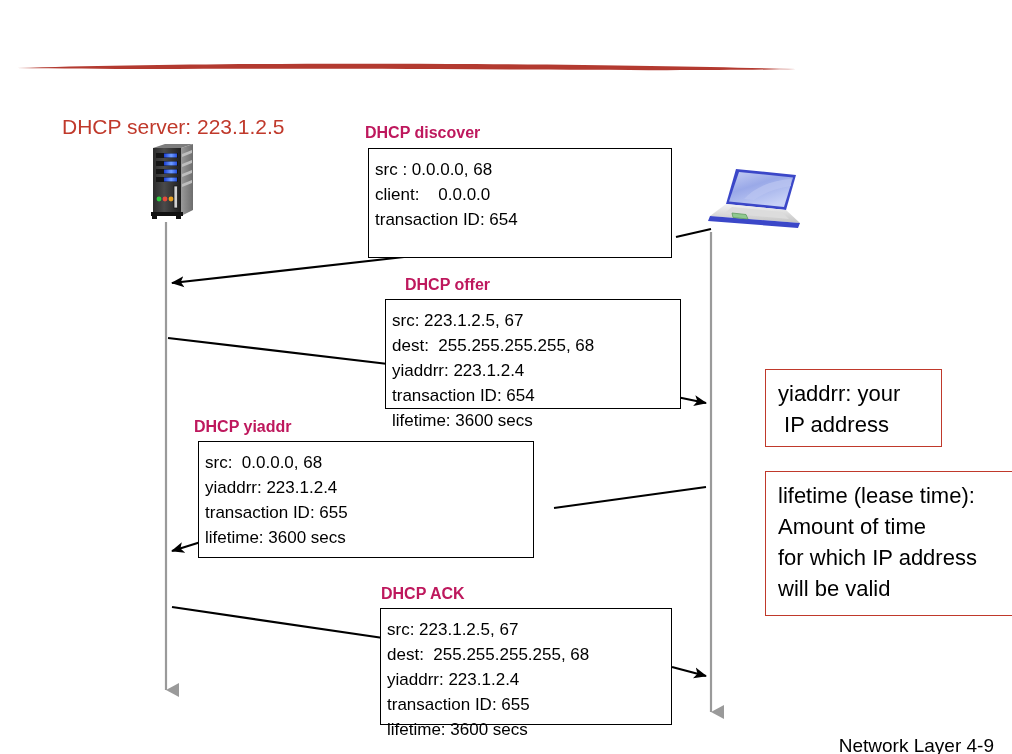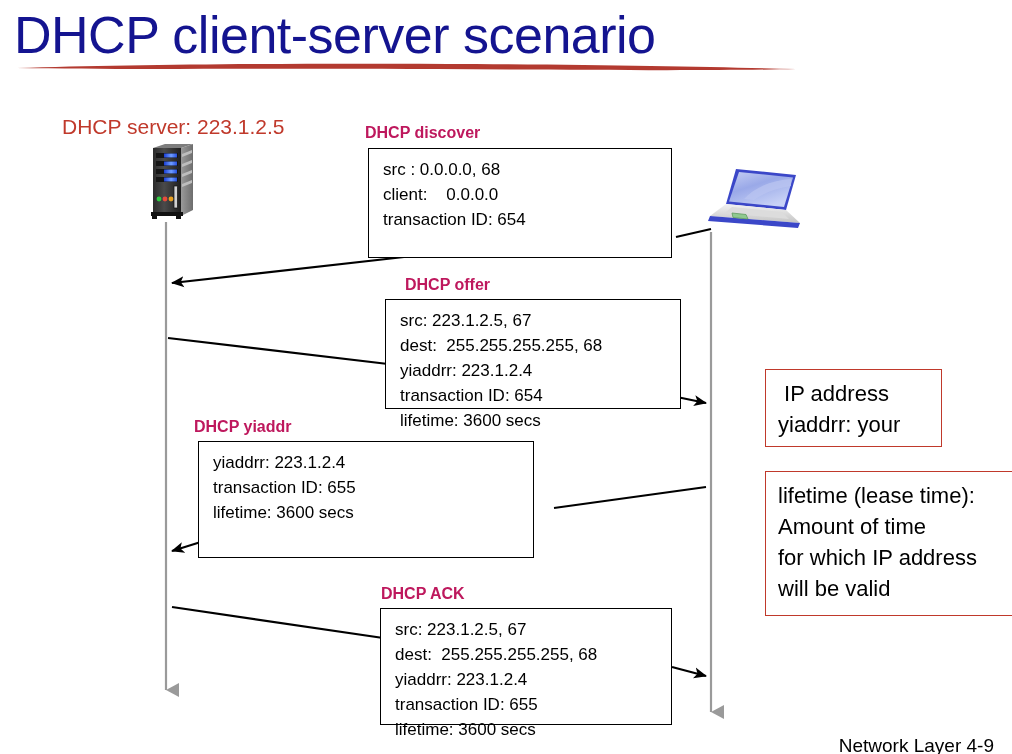--- a/index.html
+++ b/index.html
@@ -78,21 +78,21 @@
     font-size: 16px;
     font-weight: bold;
     color: #be185d;
     white-space: nowrap;
   }
   .msg-box {
     position: absolute;
     border: 1.6px solid #000;
     background: #fff;
     box-sizing: border-box;
-    padding: 8px 0 8px 14px;
+    padding: 8px 0 8px 6px;
   }
   .msg-box .line {
     font-size: 17px;
     line-height: 25px;
     color: #000;
     white-space: pre;
   }
 
   
   .note-box {
@@ -128,21 +128,20 @@
     font-size: 19px;
     color: #000;
     white-space: nowrap;
   }
 </style>
 </head>
 <body>
 
 <div id="slide">
 
-  <div id="slide-title">DHCP client-server scenario</div>
   <svg id="title-underline" viewBox="0 0 782 9" preserveAspectRatio="none">
     <path d="M1,6 C120,2 300,1 460,2 C600,3 700,5 780,7 C700,9 560,8 420,7 C260,6 110,8 1,6 Z" fill="#b33a30"></path>
   </svg>
 
   <div class="red-label" id="server-label">DHCP server: 223.1.2.5</div>
 
   <svg id="server-icon" viewBox="0 0 52 80">
     <defs>
       <linearGradient id="towerFace" x1="0" y1="0" x2="1" y2="0">
         <stop offset="0%" stop-color="#2b2b2b"></stop>
@@ -256,37 +255,38 @@
   <div class="msg-box" style="left:385px; top:299px; width:296px; height:110px;">
     <div class="line">src: 223.1.2.5, 67</div>
     <div class="line">dest:  255.255.255.255, 68</div>
     <div class="line">yiaddrr: 223.1.2.4</div>
     <div class="line">transaction ID: 654</div>
     <div class="line">lifetime: 3600 secs</div>
   </div>
 
   <div class="msg-title" style="left:194px; top:418px;">DHCP yiaddr</div>
   <div class="msg-box" style="left:198px; top:441px; width:336px; height:117px;">
+    <div class="line">src:  0.0.0.0, 68</div>
     <div class="line">yiaddrr: 223.1.2.4</div>
     <div class="line">transaction ID: 655</div>
     <div class="line">lifetime: 3600 secs</div>
   </div>
 
   <div class="msg-title" style="left:381px; top:585px;">DHCP ACK</div>
   <div class="msg-box" style="left:380px; top:608px; width:292px; height:117px;">
     <div class="line">src: 223.1.2.5, 67</div>
     <div class="line">dest:  255.255.255.255, 68</div>
     <div class="line">yiaddrr: 223.1.2.4</div>
     <div class="line">transaction ID: 655</div>
     <div class="line">lifetime: 3600 secs</div>
   </div>
 
   <div class="note-box" style="left:765px; top:369px; width:177px; height:78px;">
+    <div class="line">yiaddrr: your</div>
     <div class="line"> IP address</div>
-    <div class="line">yiaddrr: your</div>
   </div>
 
   <div class="note-box" style="left:765px; top:471px; width:255px; height:145px;">
     <div class="line">lifetime (lease time):</div>
     <div class="line">Amount of time</div>
     <div class="line">for which IP address</div>
     <div class="line">will be valid</div>
   </div>
 
   <div id="footer">Network Layer  4-9</div>

